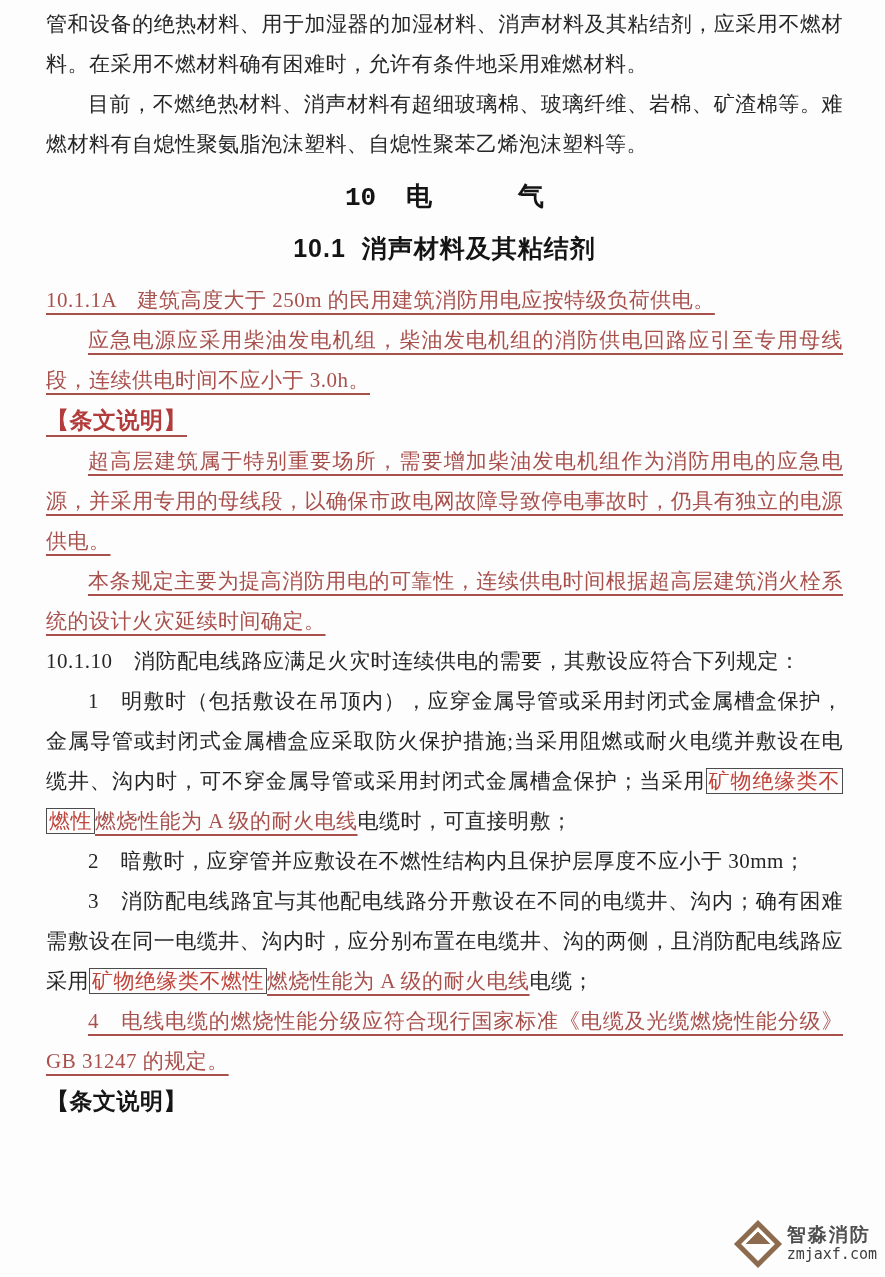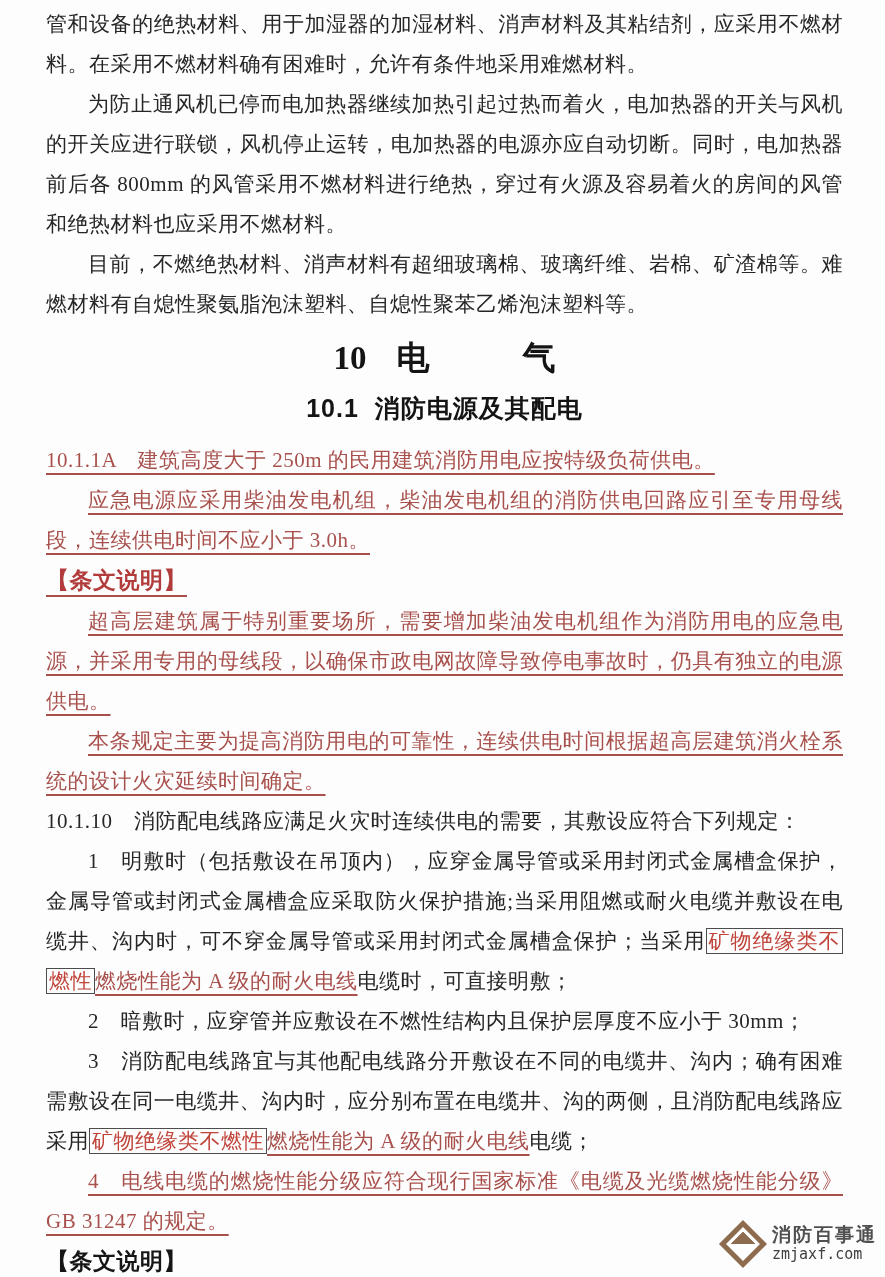--- a/index.html
+++ b/index.html
@@ -37,22 +37,22 @@
     text-decoration-thickness:1.5px;text-decoration-color:#a8504c;
   }
   .sg-kl{
     color:#161616;font-weight:bold;font-size:23px;
     font-family:"Liberation Sans","DejaVu Sans",sans-serif;
   }
   .h-row{
     display:flex;justify-content:center;align-items:baseline;
     font-weight:bold;color:#141414;
   }
-  .h1-row{font-size:33px;margin:12px 0 6px;gap:30px;line-height:44px;
-    font-family:Liberation Serif, serif;}
+  .h1-row{font-size:26px;margin:12px 0 6px;gap:30px;line-height:44px;
+    font-family:Liberation Mono, monospace;}
   .h1-row .h-title{letter-spacing:30px;margin-right:-30px;}
   .h2-row{font-size:25px;margin:0 0 10px;gap:16px;line-height:44px;
     font-family:"Liberation Sans","DejaVu Sans",sans-serif;letter-spacing:1px;}
   
   .wm{
     position:absolute;right:8px;bottom:10px;
     display:flex;flex-direction:column;align-items:flex-end;gap:2px;
     font-family:"Liberation Sans","DejaVu Sans",sans-serif;
   }
   .wm-top{display:flex;align-items:center;gap:6px;}
@@ -83,32 +83,31 @@
   .wm-url{font-size:15px;font-weight:normal;color:#3f3f3f;
     font-family:"DejaVu Sans Mono","Liberation Mono",monospace;}
 </style>
 </head>
 <body>
 
 <div class="page">
 
   <div id="flow-top">
       <p class="para"><span class="sg-k">管和设备的绝热材料、用于加湿器的加湿材料、消声材料及其粘结剂，应采用不燃材料。在采用不燃材料确有困难时，允许有条件地采用难燃材料。</span></p>
-      <p class="para ind"><span class="sg-k">为防止通风机已停而电加热器继续加热引起过热而着火，电加热器的开关与风机的开关应进行联锁，风机停止运转，电加热器的电源亦应自动切断。同时，电加热器前后各 800mm 的风管采用不燃材料进行绝热，穿过有火源及容易着火的房间的风管和绝热材料也应采用不燃材料。</span></p>
       <p class="para ind"><span class="sg-k">目前，不燃绝热材料、消声材料有超细玻璃棉、玻璃纤维、岩棉、矿渣棉等。难燃材料有自熄性聚氨脂泡沫塑料、自熄性聚苯乙烯泡沫塑料等。</span></p>
     </div>
 
   <div class="h-row h1-row">
     <span>10</span>
     <span class="h-title">电　气</span>
   </div>
 
   <div class="h-row h2-row">
     <span>10.1</span>
-    <span>消防电源及其配电</span>
+    <span>消声材料及其粘结剂</span>
   </div>
 
   <div id="flow-main">
       <p class="para"><span class="sg-ru">10.1.1A　建筑高度大于 250m 的民用建筑消防用电应按特级负荷供电。</span></p>
       <p class="para ind"><span class="sg-ru">应急电源应采用柴油发电机组，柴油发电机组的消防供电回路应引至专用母线段，连续供电时间不应小于 3.0h。</span></p>
       <p class="para"><span class="sg-rl">【条文说明】</span></p>
       <p class="para ind"><span class="sg-ru">超高层建筑属于特别重要场所，需要增加柴油发电机组作为消防用电的应急电源，并采用专用的母线段，以确保市政电网故障导致停电事故时，仍具有独立的电源供电。</span></p>
       <p class="para ind"><span class="sg-ru">本条规定主要为提高消防用电的可靠性，连续供电时间根据超高层建筑消火栓系统的设计火灾延续时间确定。</span></p>
       <p class="para"><span class="sg-k">10.1.10　消防配电线路应满足火灾时连续供电的需要，其敷设应符合下列规定：</span></p>
       <p class="para ind"><span class="sg-k">1　明敷时（包括敷设在吊顶内），应穿金属导管或采用封闭式金属槽盒保护，金属导管或封闭式金属槽盒应采取防火保护措施;当采用阻燃或耐火电缆并敷设在电缆井、沟内时，可不穿金属导管或采用封闭式金属槽盒保护；当采用</span><span class="sg-rb">矿物绝缘类不燃性</span><span class="sg-ru">燃烧性能为 A 级的耐火电线</span><span class="sg-k">电缆时，可直接明敷；</span></p>
@@ -117,17 +116,17 @@
       <p class="para ind"><span class="sg-ru">4　电线电缆的燃烧性能分级应符合现行国家标准《电缆及光缆燃烧性能分级》GB 31247 的规定。</span></p>
       <p class="para"><span class="sg-kl">【条文说明】</span></p>
     </div>
 
 </div>
 
 <div class="wm">
   <div class="wm-bottom">
     <span class="dia"></span>
     <span class="wm-txt">
-      <span class="wm-brand">消防百事通</span>
+      <span class="wm-brand">智淼消防</span>
       <span class="wm-url">zmjaxf.com</span>
     </span>
   </div>
 </div>
 
 </body></html>

